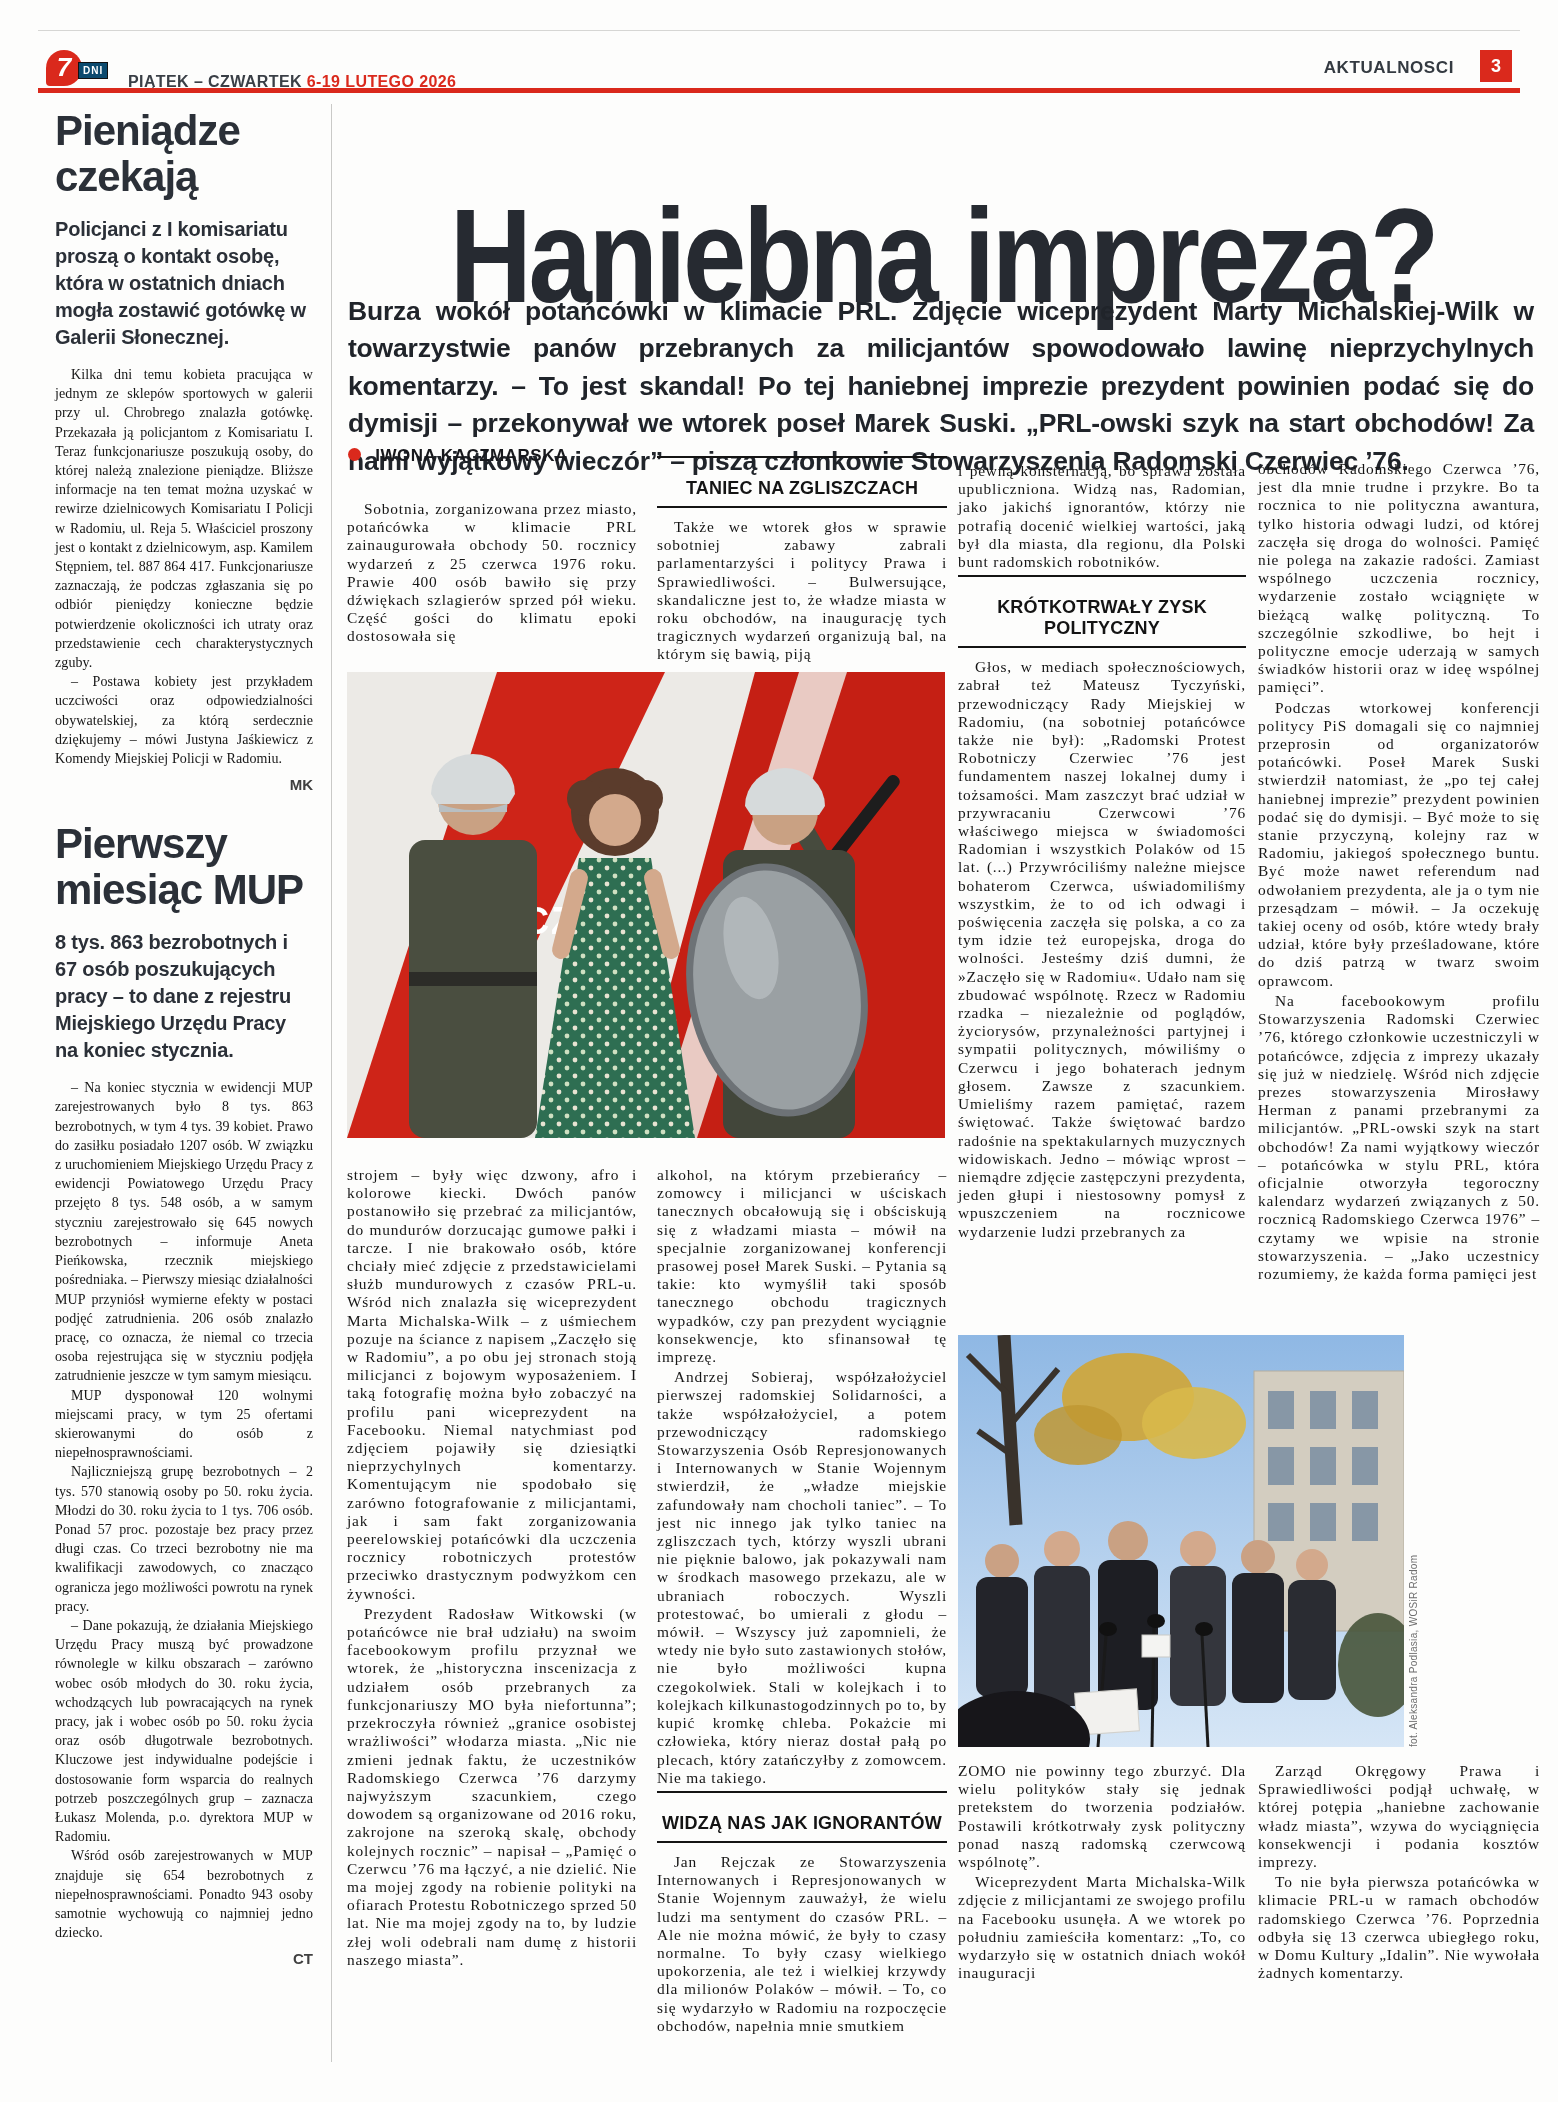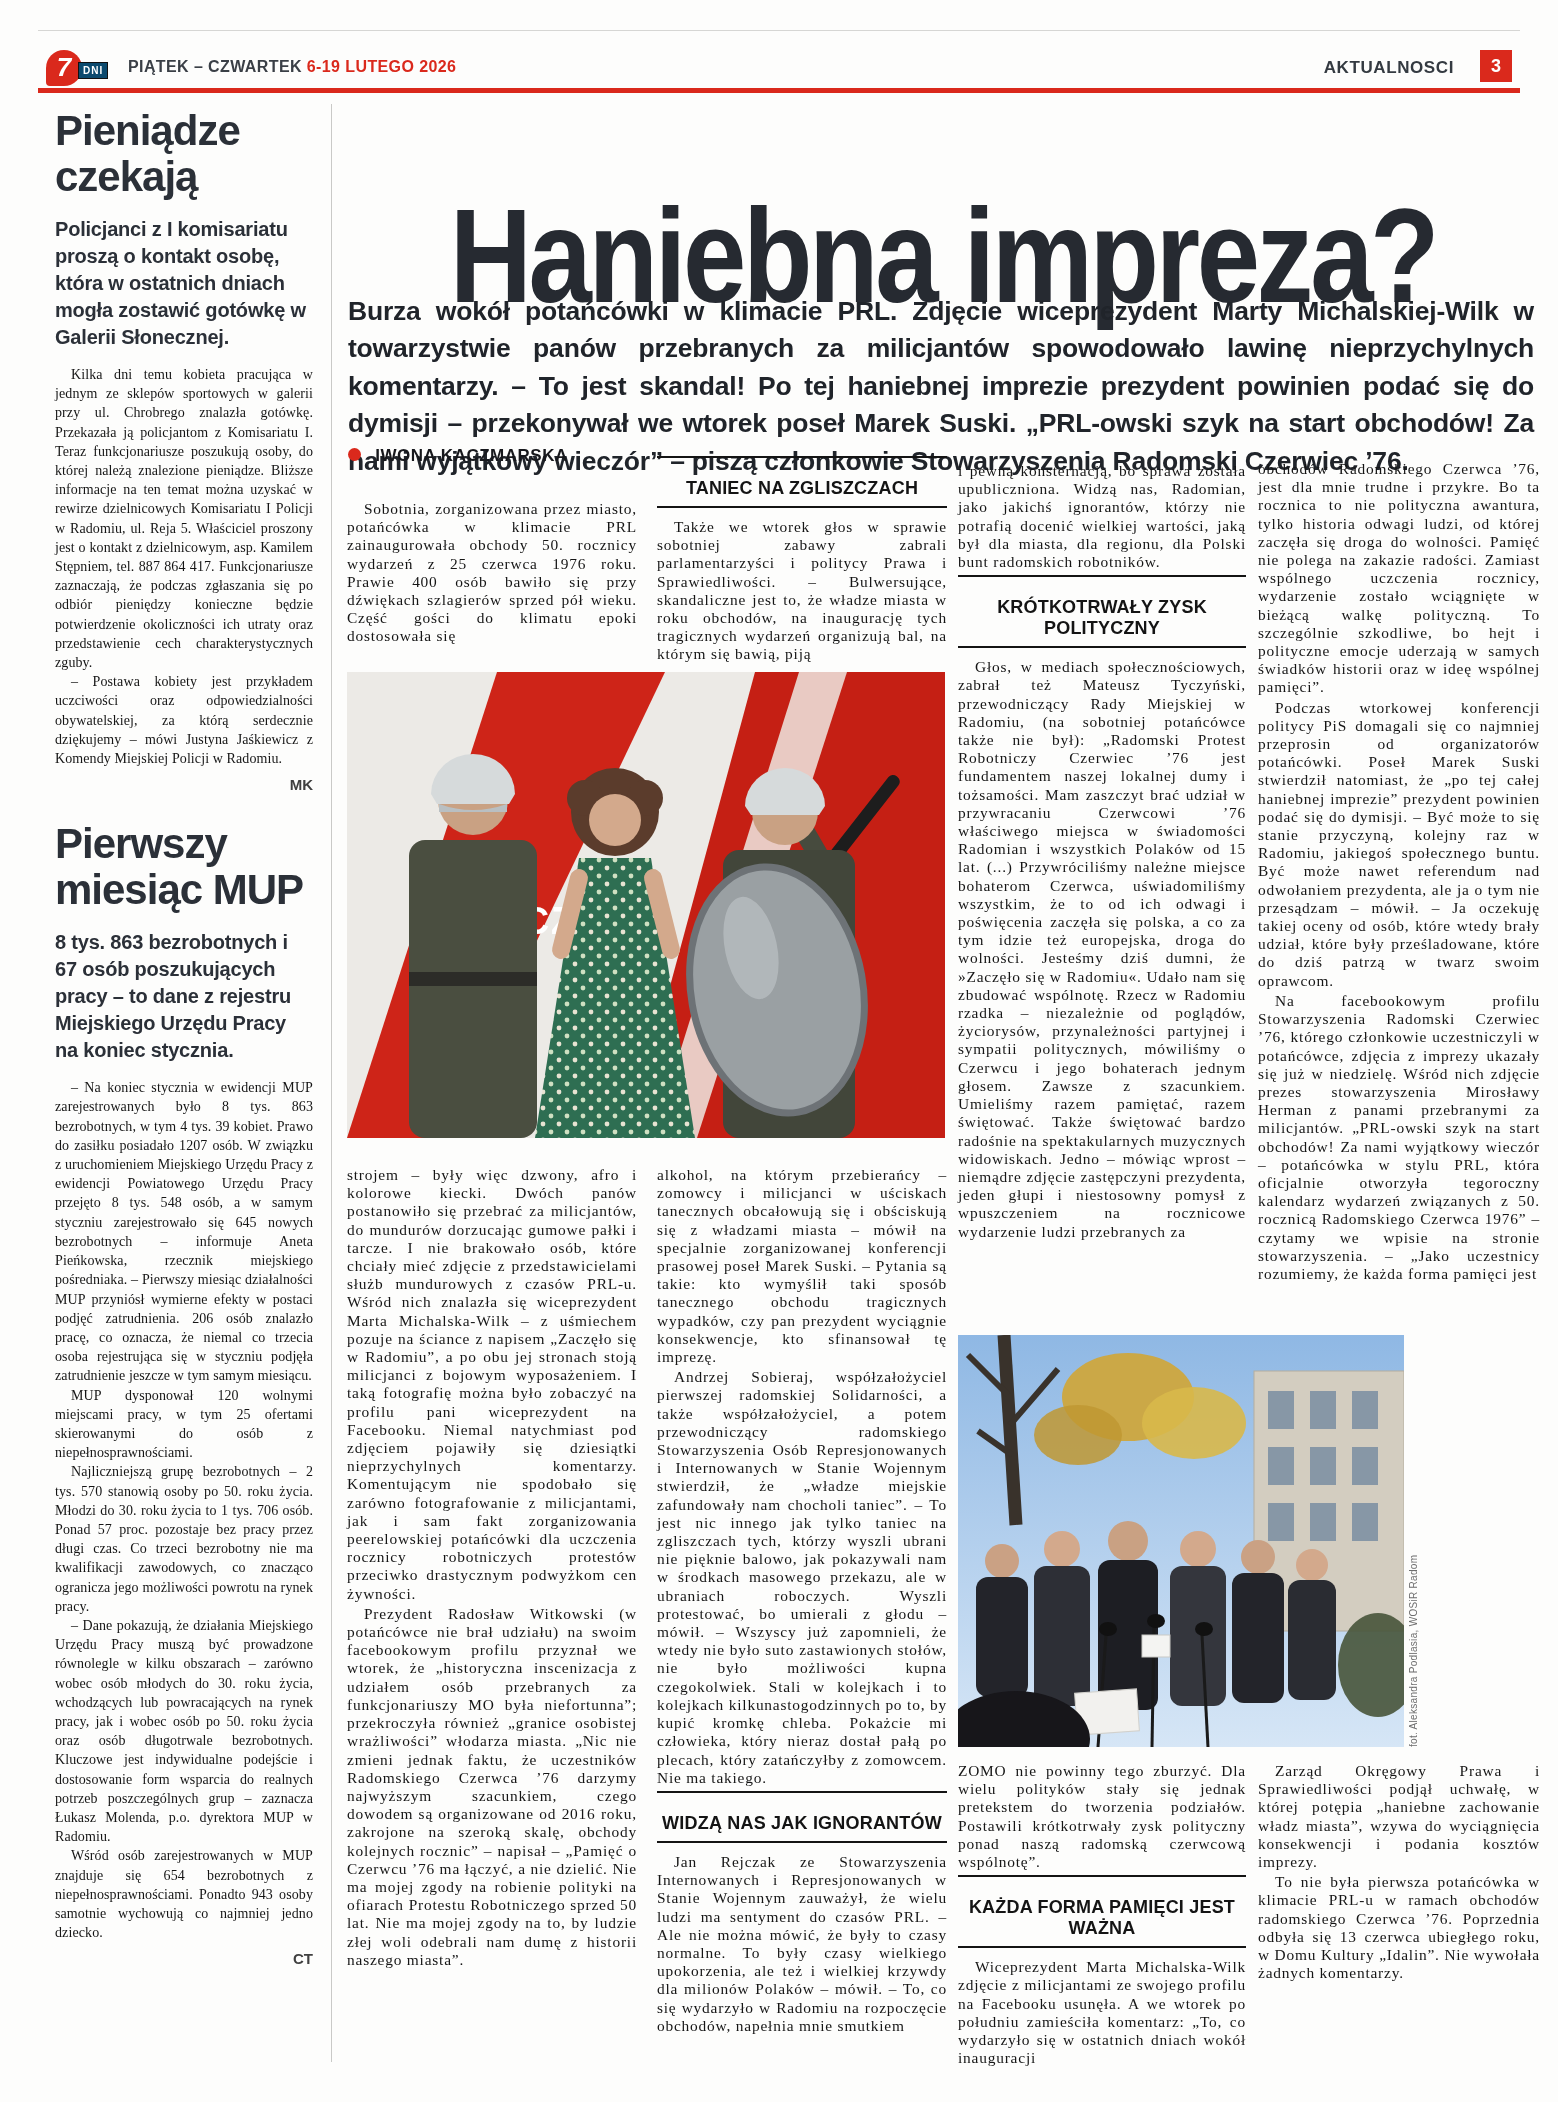--- a/index.html
+++ b/index.html
@@ -15,21 +15,21 @@
     left:46px; top:50px; width:36px; height:36px; border-radius:50% 50% 50% 4px;
     background:#da291c; color:#fff; font:italic bold 26px "Liberation Sans",sans-serif;
     text-align:center; line-height:34px;
   }
   .logo-dni {
     left:78px; top:62px; background:#0c4a6e; color:#fff;
     font:bold 10px "Liberation Sans",sans-serif; padding:2px 4px; letter-spacing:1px;
     border:1px solid #111;
   }
   .issue-line {
-    left:108px; top:58px; font:bold 16px "Liberation Sans",sans-serif;
+    left:108px; top:73px; font:bold 16px "Liberation Sans",sans-serif;
     color:#3a3f46; letter-spacing:0.4px; white-space:nowrap;padding-left:20px;
   }
   .issue-line .dates { color:#da291c; }
   .section-title {
     top:58px; right:104px; font:bold 17px "Liberation Sans",sans-serif;
     color:#343a41; letter-spacing:0.6px;
   }
   .page-box {
     top:50px; right:46px; width:32px; height:32px; background:#da291c;
     color:#fff; font:bold 18px "Liberation Sans",sans-serif; text-align:center; line-height:32px;
@@ -288,21 +288,20 @@
 
       <rect x="118" y="356" width="62" height="42" fill="#f2f1ee" stroke="#d2d1cc" transform="rotate(-4 149 377)"></rect>
       <ellipse cx="58" cy="404" rx="74" ry="48" fill="#17161a"></ellipse>
       <ellipse cx="420" cy="330" rx="40" ry="52" fill="#47543a" opacity="0.9"></ellipse>
     </svg>
   </div>
   <div class="abs credit">fot. Aleksandra Podlasia, WOSiR Radom</div>
 
   <div class="abs bcol" id="colBot3">
     <p class="cont">ZOMO nie powinny tego zburzyć. Dla wielu polityków stały się jednak pretekstem do tworzenia podziałów. Postawili krótkotrwały zysk polityczny ponad naszą radomską czerwcową wspólnotę”.</p>
-    <div class="subhead">KAŻDA FORMA PAMIĘCI JEST WAŻNA</div>
     <p>Wiceprezydent Marta Michalska-Wilk zdjęcie z milicjantami ze swojego profilu na Facebooku usunęła. A we wtorek po południu zamieściła komentarz: „To, co wydarzyło się w ostatnich dniach wokół inauguracji</p>
   </div>
 
   <div class="abs bcol" id="colBot4">
     <p>Zarząd Okręgowy Prawa i Sprawiedliwości podjął uchwałę, w której potępia „haniebne zachowanie władz miasta”, wzywa do wyciągnięcia konsekwencji i podania kosztów imprezy.</p>
     <p>To nie była pierwsza potańcówka w klimacie PRL-u w ramach obchodów radomskiego Czerwca ’76. Poprzednia odbyła się 13 czerwca ubiegłego roku, w Domu Kultury „Idalin”. Nie wywołała żadnych komentarzy.</p>
   </div>
 </div>
 
 </body></html>

